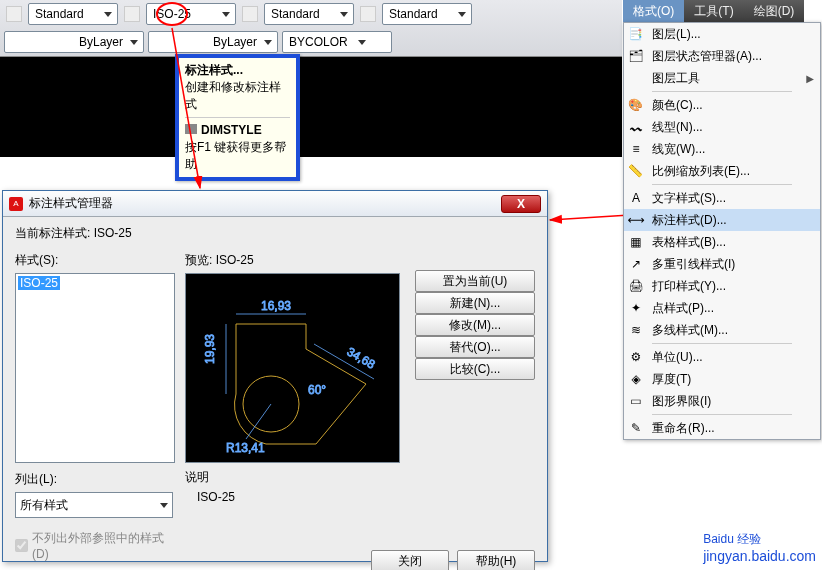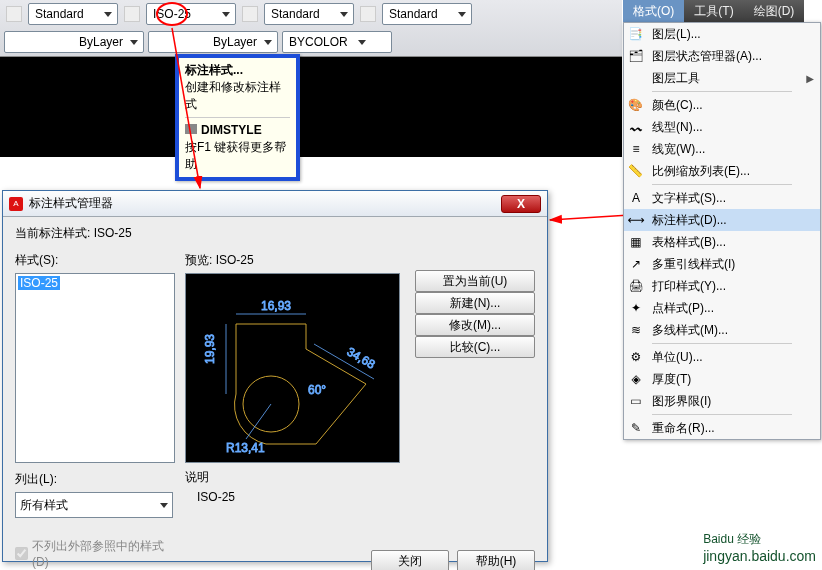--- a/index.html
+++ b/index.html
@@ -33,37 +33,37 @@
 .col-m{width:220px}
 .col-r{width:120px;display:flex;flex-direction:column;gap:0;padding-top:18px}
 .lbl{margin-bottom:4px}
 .listbox{width:160px;height:190px;background:#fff;border:1px solid #7a8a99;padding:2px}
 .listbox .sel{background:#3399ff;color:#fff;padding:0 2px;display:inline-block}
 .preview{width:215px;height:190px;background:#000;border:1px solid #7a8a99;position:relative}
 .btn{height:22px;border:1px solid #888;background:linear-gradient(#fefefe,#e0e0e0);text-align:center;line-height:20px;border-radius:2px}
 .dd-small{height:22px;border:1px solid #7a8a99;background:#fff;display:flex;align-items:center;padding:12px 4px;justify-content:space-between;width:110px}
 .dlg-foot{display:flex;gap:8px;justify-content:flex-end;padding:8px 12px}
 .dlg-foot .btn{width:78px}
-.chk{display:flex;align-items:center;gap:4px;color:#888;margin-top:20px}
+.chk{display:flex;align-items:center;gap:4px;color:#888;margin-top:12px}
 .chk input{margin:0}
 
 
 .menubar{position:absolute;left:623px;top:0;height:22px;background:linear-gradient(#5c5c5c,#3c3c3c);color:#eee;display:flex;align-items:center;font-size:12px}
 .menubar .mi{padding:0 10px;height:22px;line-height:22px}
 .menubar .mi.act{background:#6a94c4;color:#fff}
 .menu{position:absolute;left:623px;top:22px;width:198px;background:#f7f7f7;border:1px solid #9aa3af;box-shadow:1px 1px 4px rgba(0,0,0,.3)}
 .mrow{display:flex;align-items:center;height:22px;padding-right:6px}
 .mrow.hl{background:#c7ddf5}
 .mrow.sep{height:1px;background:#ccc;margin:2px 28px}
 .mico{width:24px;height:22px;display:flex;align-items:center;justify-content:center}
 .mtxt{flex:1;padding-left:4px}
 .marr{font-size:10px;color:#555}
 
 
-.wm{position:absolute;right:6px;bottom:6px;color:#14532d;font-size:18px;font-family:Arial}
+.wm{position:absolute;right:6px;bottom:6px;color:#1d4ed8;font-size:18px;font-family:Arial}
 .wm small{display:block;font-size:14px;text-align:center}
 </style>
 </head>
 <body>
 
 <div class="toolbar">
  <div class="tb-row">
   <span class="tb-ico"></span>
   <div class="tb-dd">
         <span class="tb-txt">Standard</span>
@@ -170,20 +170,21 @@
      </g>
     </svg>
    </div>
    <div class="lbl" style="margin-top:6px">说明</div>
    <div style="padding-left:12px">ISO-25</div>
   </div>
   <div class="col-r">
    <div class="btn">置为当前(U)</div>
    <div class="btn">新建(N)...</div>
    <div class="btn">修改(M)...</div>
+   <div class="btn">替代(O)...</div>
    <div class="btn">比较(C)...</div>
   </div>
  </div>
  <div class="dlg-foot">
   <div class="btn">关闭</div>
   <div class="btn">帮助(H)</div>
  </div>
 </div>
 
 <div class="menubar">

